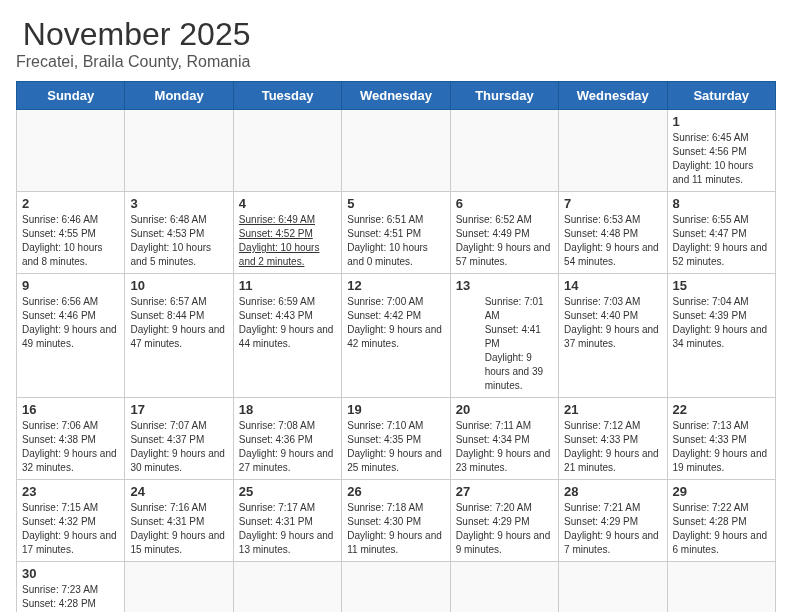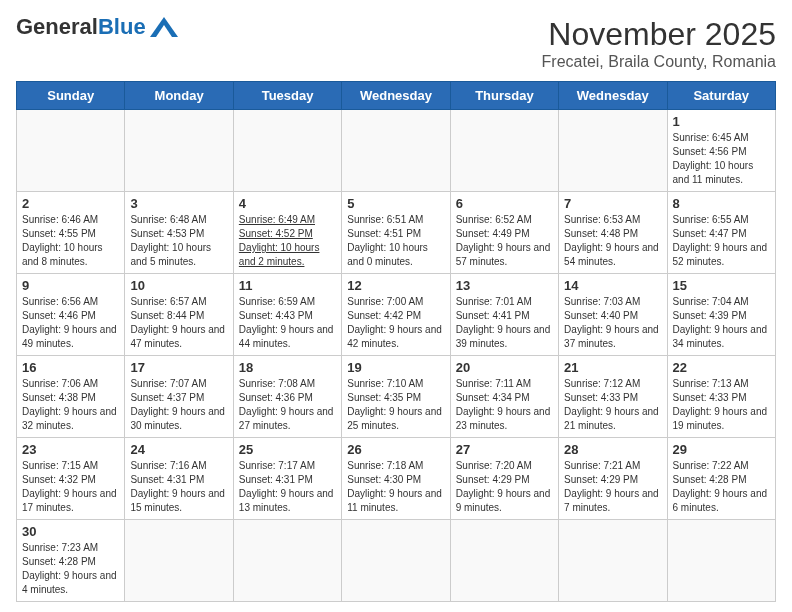--- a/index.html
+++ b/index.html
@@ -90,30 +90,20 @@
       height: 82px;
     }
     .last-row td {
       height: 70px;
     }
   </style>
 </head>
 <body>
 
 <div class="header-area">
-  <div class="logo">
-    <div class="logo-text">
-      <span class="logo-general">General</span>
-      <span class="logo-blue">Blue</span>
-      <svg class="logo-icon" viewBox="0 0 28 20" xmlns="http://www.w3.org/2000/svg">
-        <polygon points="0,20 14,0 28,20" fill="#1a6eb5"></polygon>
-        <polygon points="6,20 14,8 22,20" fill="#fff"></polygon>
-      </svg>
-    </div>
-  </div>
   <div class="title-area">
     <div class="month-title">November 2025</div>
     <div class="location-title">Frecatei, Braila County, Romania</div>
   </div>
 </div>
 
 <table class="calendar">
   <thead>
     <tr>
     <th>Sunday</th>
@@ -204,21 +194,21 @@
 Daylight: 9 hours and 44 minutes.</div>
         </td>
         <td>
           <span class="day-number">12</span>
           <div class="day-info" style="white-space: pre-line;">Sunrise: 7:00 AM
 Sunset: 4:42 PM
 Daylight: 9 hours and 42 minutes.</div>
         </td>
         <td>
           <span class="day-number">13</span>
-          <div class="day-info" style="white-space: pre-line;">Sunrise: 7:01 AM
+          <div class="day-info" style="white-space: pre-line; margin-left: 29px;">Sunrise: 7:01 AM
 Sunset: 4:41 PM
 Daylight: 9 hours and 39 minutes.</div>
         </td>
         <td>
           <span class="day-number">14</span>
           <div class="day-info" style="white-space: pre-line;">Sunrise: 7:03 AM
 Sunset: 4:40 PM
 Daylight: 9 hours and 37 minutes.</div>
         </td>
         <td>

